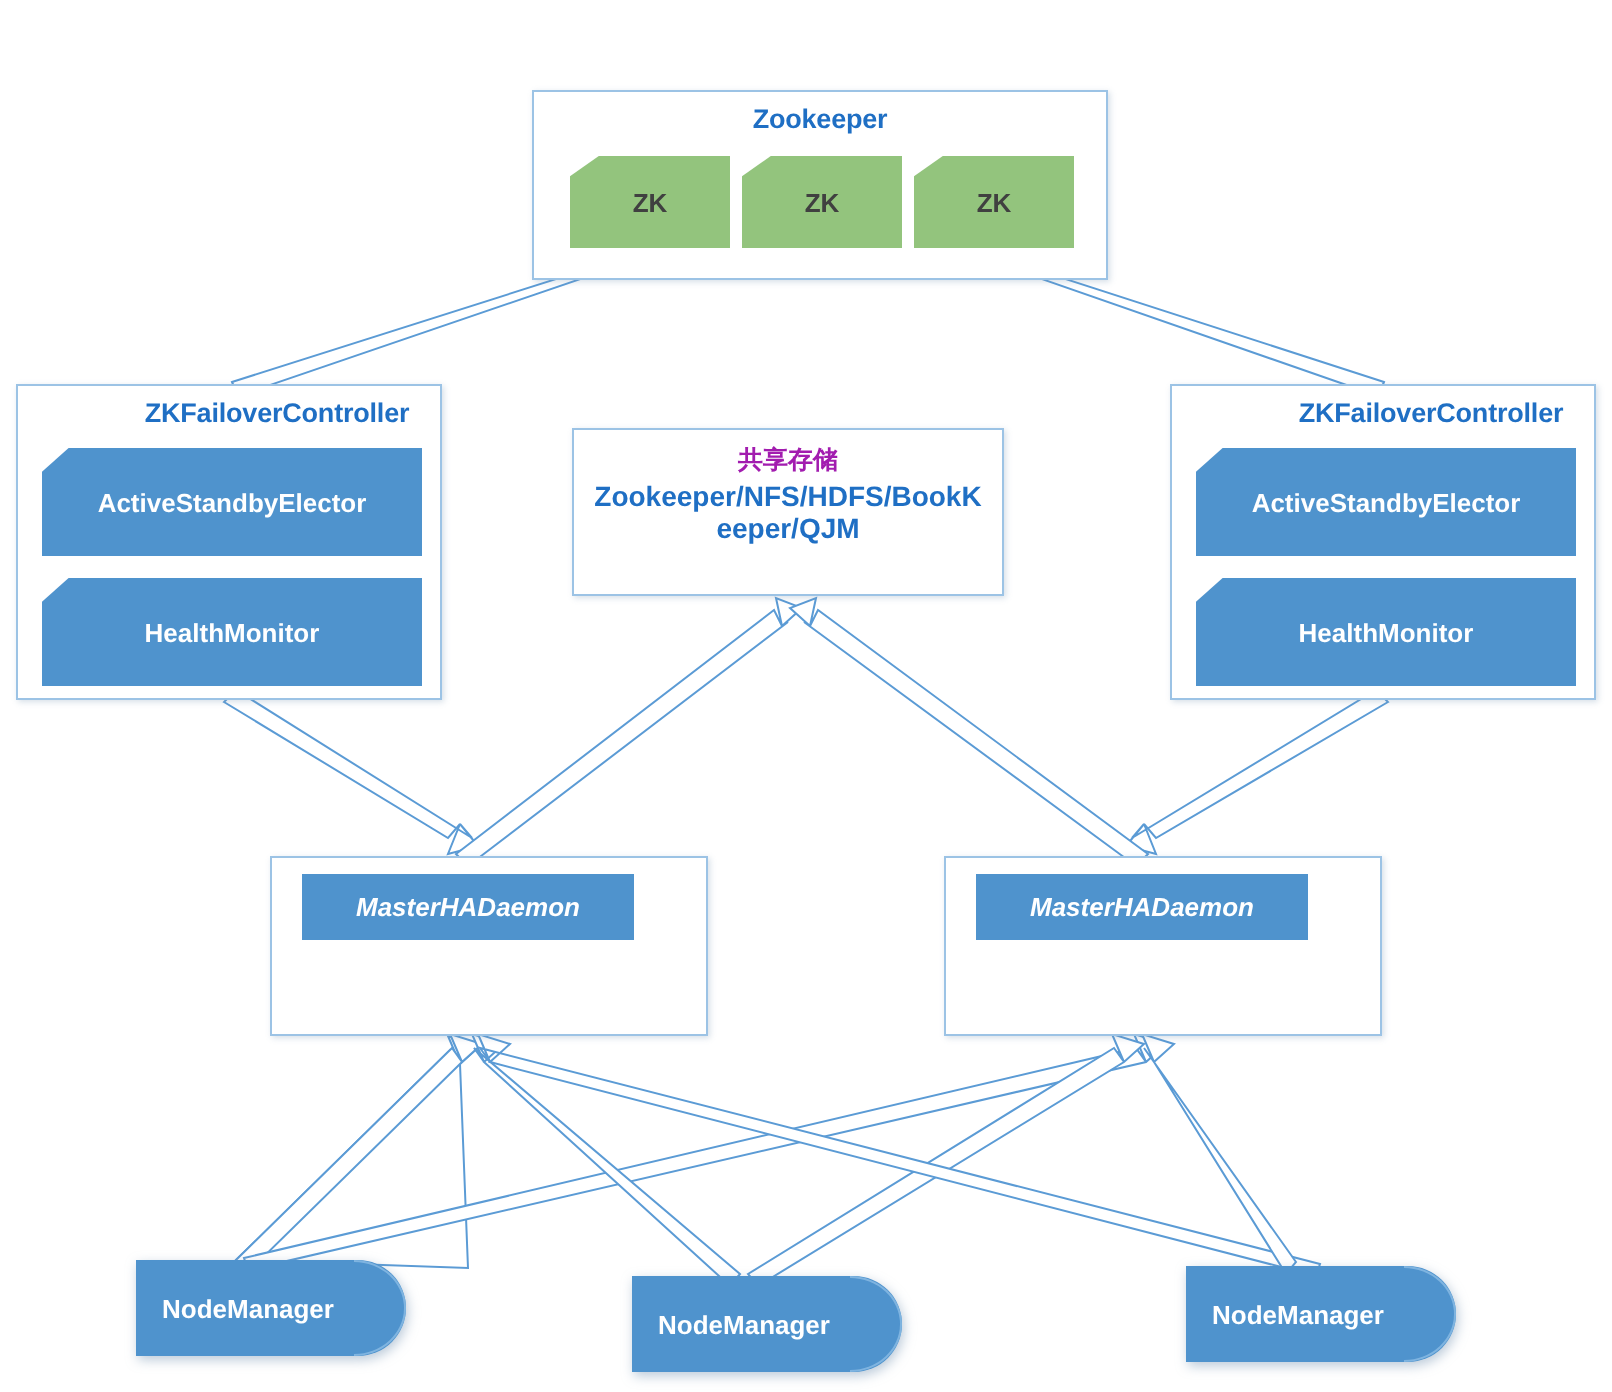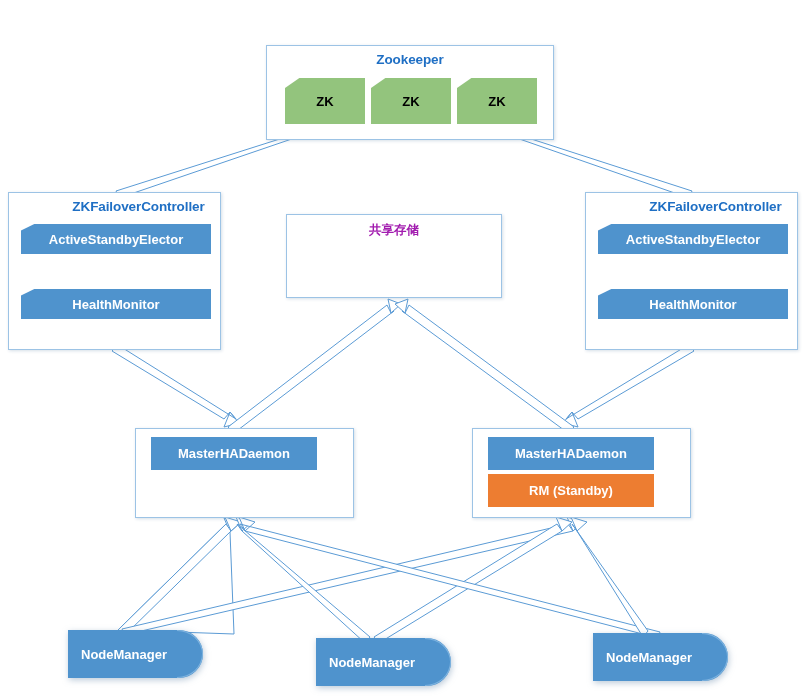--- a/index.html
+++ b/index.html
@@ -65,21 +65,21 @@
     top: 32px;
     width: 252px;
     height: 46px;
     display: flex;
     gap: 6px;
   }
   .zk-flag {
     flex: 1;
     position: relative;
     background: #93c47d;
-    color: #000000;
+    color: #404040;
     font-weight: bold;
     font-size: 13px;
     display: flex;
     align-items: center;
     justify-content: center;
     clip-path: polygon(18% 0, 100% 0, 100% 100%, 0 100%, 0 22%);
     filter: drop-shadow(1px 1px 2px rgba(120,150,120,0.45));
   }
 
   
@@ -89,21 +89,21 @@
     height: 158px;
     padding-left: 48px;
   }
   #zkfc-left  { left: 8px; }
   #zkfc-right { left: 585px; }
   .zkfc-box .box-title { margin-top: 6px; }
   .blue-flag {
     position: absolute;
     left: 12px;
     width: 190px;
-    height: 30px;
+    height: 54px;
     background: #4f93cd;
     color: #ffffff;
     font-weight: bold;
     font-size: 13px;
     display: flex;
     align-items: center;
     justify-content: center;
     clip-path: polygon(7% 0, 100% 0, 100% 100%, 0 100%, 0 22%);
     filter: drop-shadow(1px 1px 2px rgba(120,150,180,0.45));
   }
@@ -134,20 +134,21 @@
     line-height: 1.12;
     margin-top: 2px;
     word-break: break-all;
   }
 
   
   .rm-box {
     top: 428px;
     width: 219px;
     height: 90px;
+    font-style: italic;
   }
   #rm-left  { left: 135px; }
   #rm-right { left: 472px; }
   .rm-bar {
     position: absolute;
     left: 15px;
     width: 166px;
     height: 33px;
     color: #ffffff;
     font-weight: bold;
@@ -251,29 +252,29 @@
   </div>
 
   <div class="box zkfc-box" id="zkfc-right">
     <div class="box-title">ZKFailoverController</div>
     <div class="blue-flag slot-1">ActiveStandbyElector</div>
     <div class="blue-flag slot-2">HealthMonitor</div>
   </div>
 
   <div class="box" id="shared-storage-box">
     <div id="shared-storage-title">共享存储</div>
+    <div id="shared-storage-sub">Zookeeper/NFS/HDFS/BookKeeper/QJM</div>
   </div>
 
   <div class="box rm-box" id="rm-left">
     <div class="rm-bar daemon">MasterHADaemon</div>
   </div>
 
   <div class="box rm-box" id="rm-right">
     <div class="rm-bar daemon">MasterHADaemon</div>
-    <div class="rm-bar state">RM (Standby)</div>
   </div>
 
   <div class="nm" id="nm-1">
     <div class="nm-body"></div>
     <div class="nm-cap"></div>
     <div class="nm-label">NodeManager</div>
   </div>
 
   <div class="nm" id="nm-2">
     <div class="nm-body"></div>

